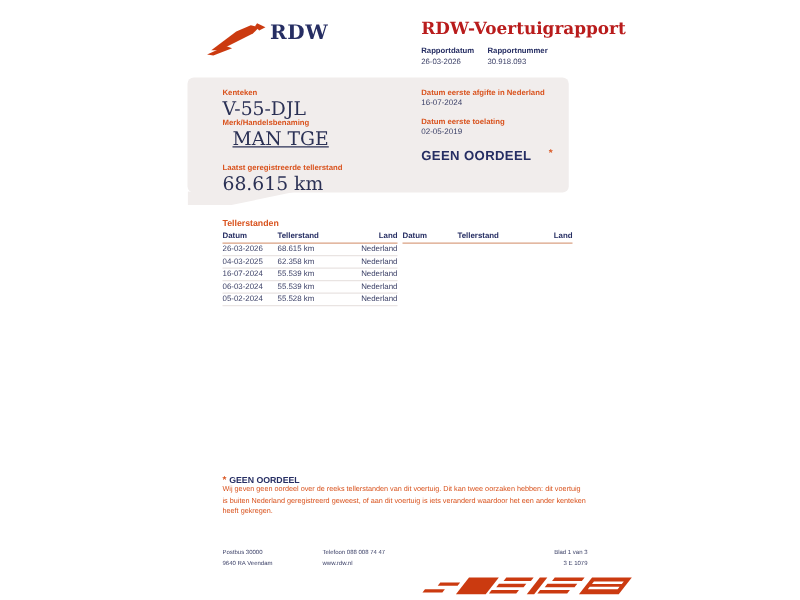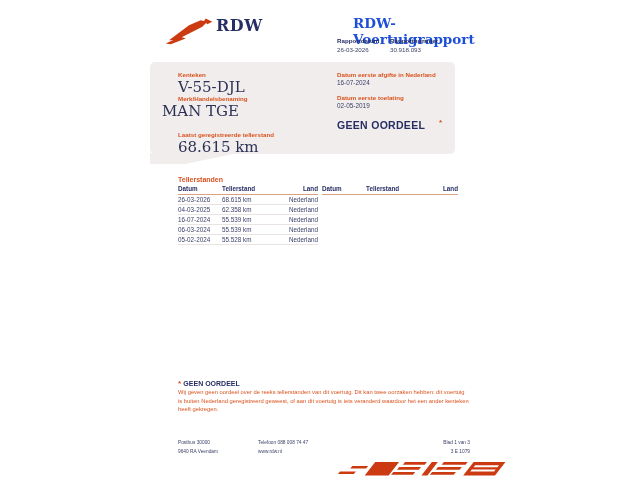--- a/index.html
+++ b/index.html
@@ -1,24 +1,24 @@
 <!DOCTYPE html>
 <html><head>
 <meta charset="utf-8">
 <style>
   html,body{margin:0;padding:0;background:#ffffff;}
   .page{position:relative;width:512px;height:480px;background:#ffffff;overflow:hidden;
-        font-family:"Liberation Sans", sans-serif;}
+        font-family:"Liberation Sans", sans-serif;padding-left:22px;}
   .abs{position:absolute;}
 
   
   .wordmark{left:216px;top:16px;font-family:"DejaVu Serif", serif;font-weight:bold;
             font-size:16px;color:#262e63;letter-spacing:0.5px;}
   .doc-title{left:337px;top:15px;font-family:"DejaVu Serif", serif;font-weight:bold;
-             font-size:13.5px;color:#1d4ed8;margin-left:16px;}
+             font-size:13.5px;color:#b91c1c;}
   .meta-label{font-size:6.2px;font-weight:bold;color:#262e63;}
   .meta-value{font-size:6.2px;color:#3a3f66;margin-top:2px;}
   .meta-col1{left:337px;top:37px;}
   .meta-col2{left:390px;top:37px;}
 
   
   .panel{left:150px;top:62px;width:305px;height:92px;background:#f1edec;border-radius:5px;}
   .panel-tab{left:150px;top:153px;width:88px;height:11px;background:#f1edec;
              clip-path:polygon(0 0,100% 0,40% 100%,0 100%);}
   .fld-label{font-size:6.2px;font-weight:bold;color:#d9531e;}
@@ -69,21 +69,21 @@
     <div class="meta-label">Rapportnummer</div>
     <div class="meta-value">30.918.093</div>
   </div>
 
   <div class="abs panel"></div>
   <div class="abs panel-tab"></div>
 
   <div class="abs fld-label" style="left:178px;top:71px;">Kenteken</div>
   <div class="abs fld-big" style="left:178px;top:78px;">V-55-DJL</div>
   <div class="abs fld-label" style="left:178px;top:95px;">Merk/Handelsbenaming</div>
-  <div class="abs fld-big" style="left:162px;top:102px;">MAN TGE</div>
+  <div class="abs fld-big" style="left:186px;top:102px;text-decoration:underline;">MAN TGE</div>
   <div class="abs fld-label" style="left:178px;top:131px;">Laatst geregistreerde tellerstand</div>
   <div class="abs fld-big" style="left:178px;top:138px;">68.615 km</div>
 
   <div class="abs fld-label" style="left:337px;top:71px;">Datum eerste afgifte in Nederland</div>
   <div class="abs fld-small" style="left:337px;top:79px;">16-07-2024</div>
   <div class="abs fld-label" style="left:337px;top:94px;">Datum eerste toelating</div>
   <div class="abs fld-small" style="left:337px;top:102px;">02-05-2019</div>
   <div class="abs oordeel" style="left:337px;top:119px;">GEEN OORDEEL</div>
   <div class="abs star" style="left:439px;top:118px;">*</div>
 

